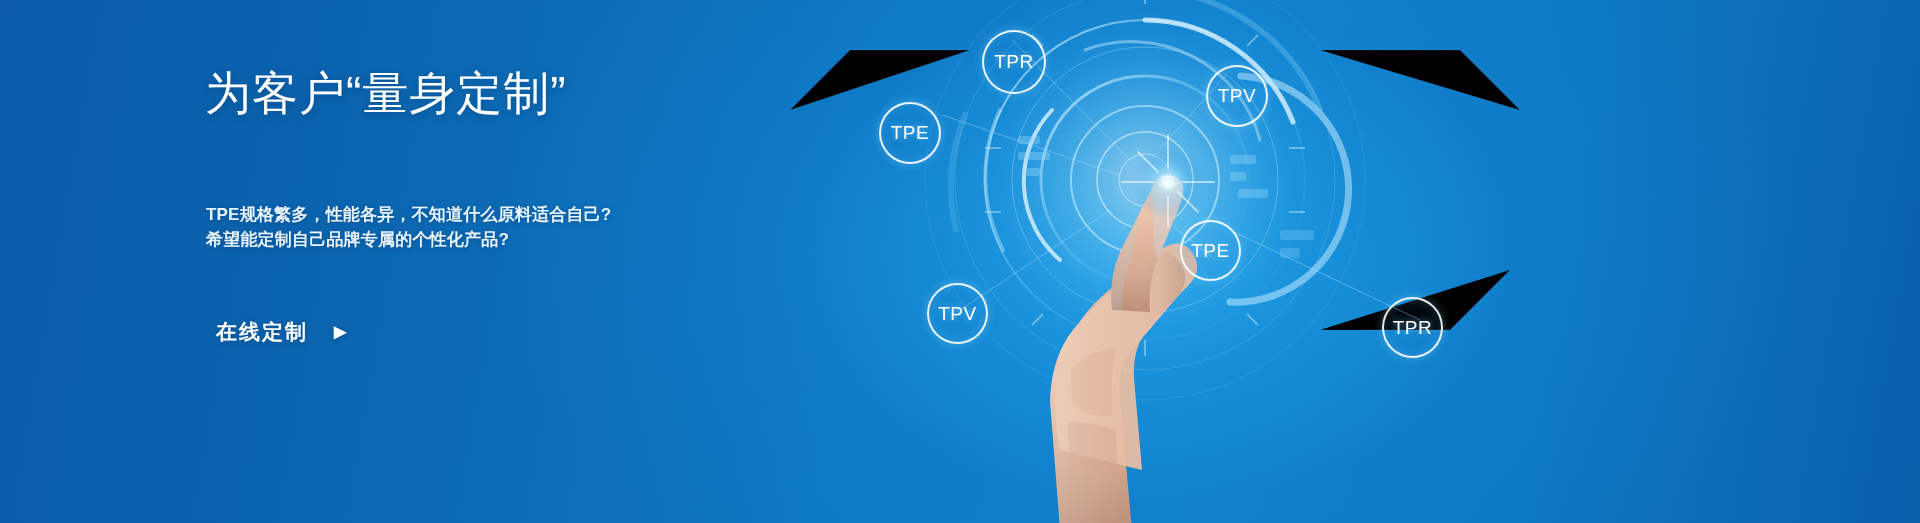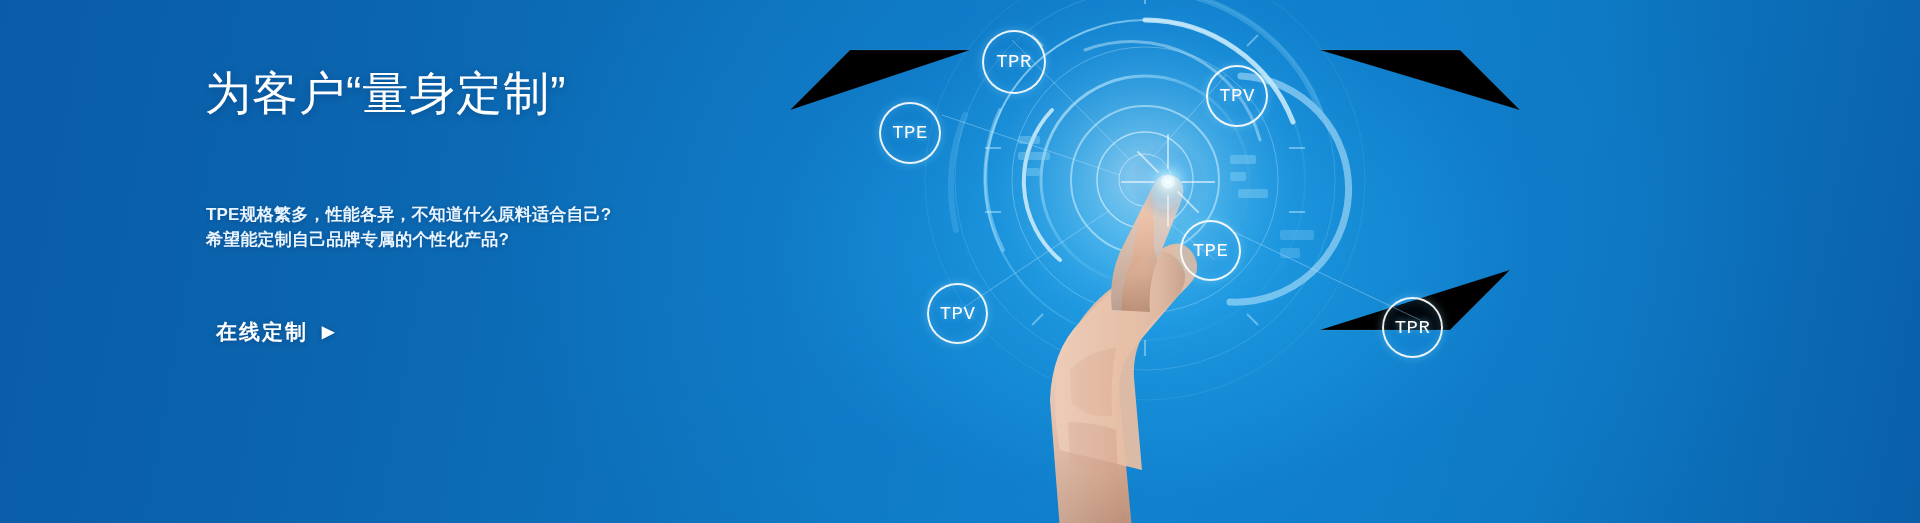--- a/index.html
+++ b/index.html
@@ -15,21 +15,21 @@
       radial-gradient(ellipse 900px 600px at 1150px 250px, rgba(30,160,230,0.95) 0%, rgba(18,125,205,0.55) 42%, rgba(10,90,165,0.0) 72%),
       linear-gradient(100deg,#0a5ca8 0%,#0b64ae 18%,#0d74bd 40%,#0f86cf 62%,#0d78c2 80%,#0a5fa9 100%);
   }
   
   .graphic{position:absolute;left:760px;top:-70px;width:1160px;height:600px;pointer-events:none;}
   
   .badge{
     position:absolute;border:2px solid rgba(255,255,255,.92);border-radius:50%;
     display:flex;align-items:center;justify-content:center;
     color:#ffffff;font-size:19px;letter-spacing:.5px;
-    font-family:Liberation Mono, monospace;
+    font-family:Liberation Sans, sans-serif;
     text-shadow:0 0 7px rgba(120,205,255,.8);
     box-shadow:0 0 10px rgba(150,225,255,.35),inset 0 0 12px rgba(140,215,255,.2);
     background:rgba(20,120,200,.06);
     z-index:7;
   }
   
   .content{position:absolute;left:0;top:0;width:760px;height:424px;z-index:10;}
   .headline{
     position:absolute;left:205px;top:62px;width:560px;
     color:#ffffff;font-size:46px;line-height:62px;font-weight:400;
@@ -38,21 +38,21 @@
   }
   .headline div{white-space:nowrap;}
   .subtitle{
     position:absolute;left:206px;top:202px;width:560px;
     color:#e8f4ff;font-size:17px;line-height:25px;font-weight:700;
     letter-spacing:.2px;text-shadow:0 1px 4px rgba(0,40,85,.35);
   }
   .subtitle div{white-space:nowrap;}
   .cta{
     position:absolute;left:214px;top:312px;
-    display:inline-flex;align-items:center;gap:14px;
+    display:inline-flex;align-items:center;gap:26px;
     color:#ffffff;font-size:21px;font-weight:700;letter-spacing:2px;
     text-shadow:0 1px 5px rgba(0,40,85,.4);
     background:transparent;border:none;cursor:pointer;padding:6px 2px;
   }
   .cta .arrow{font-size:16px;line-height:1;}
 </style>
 </head>
 <body>
 
 <div class="banner">

